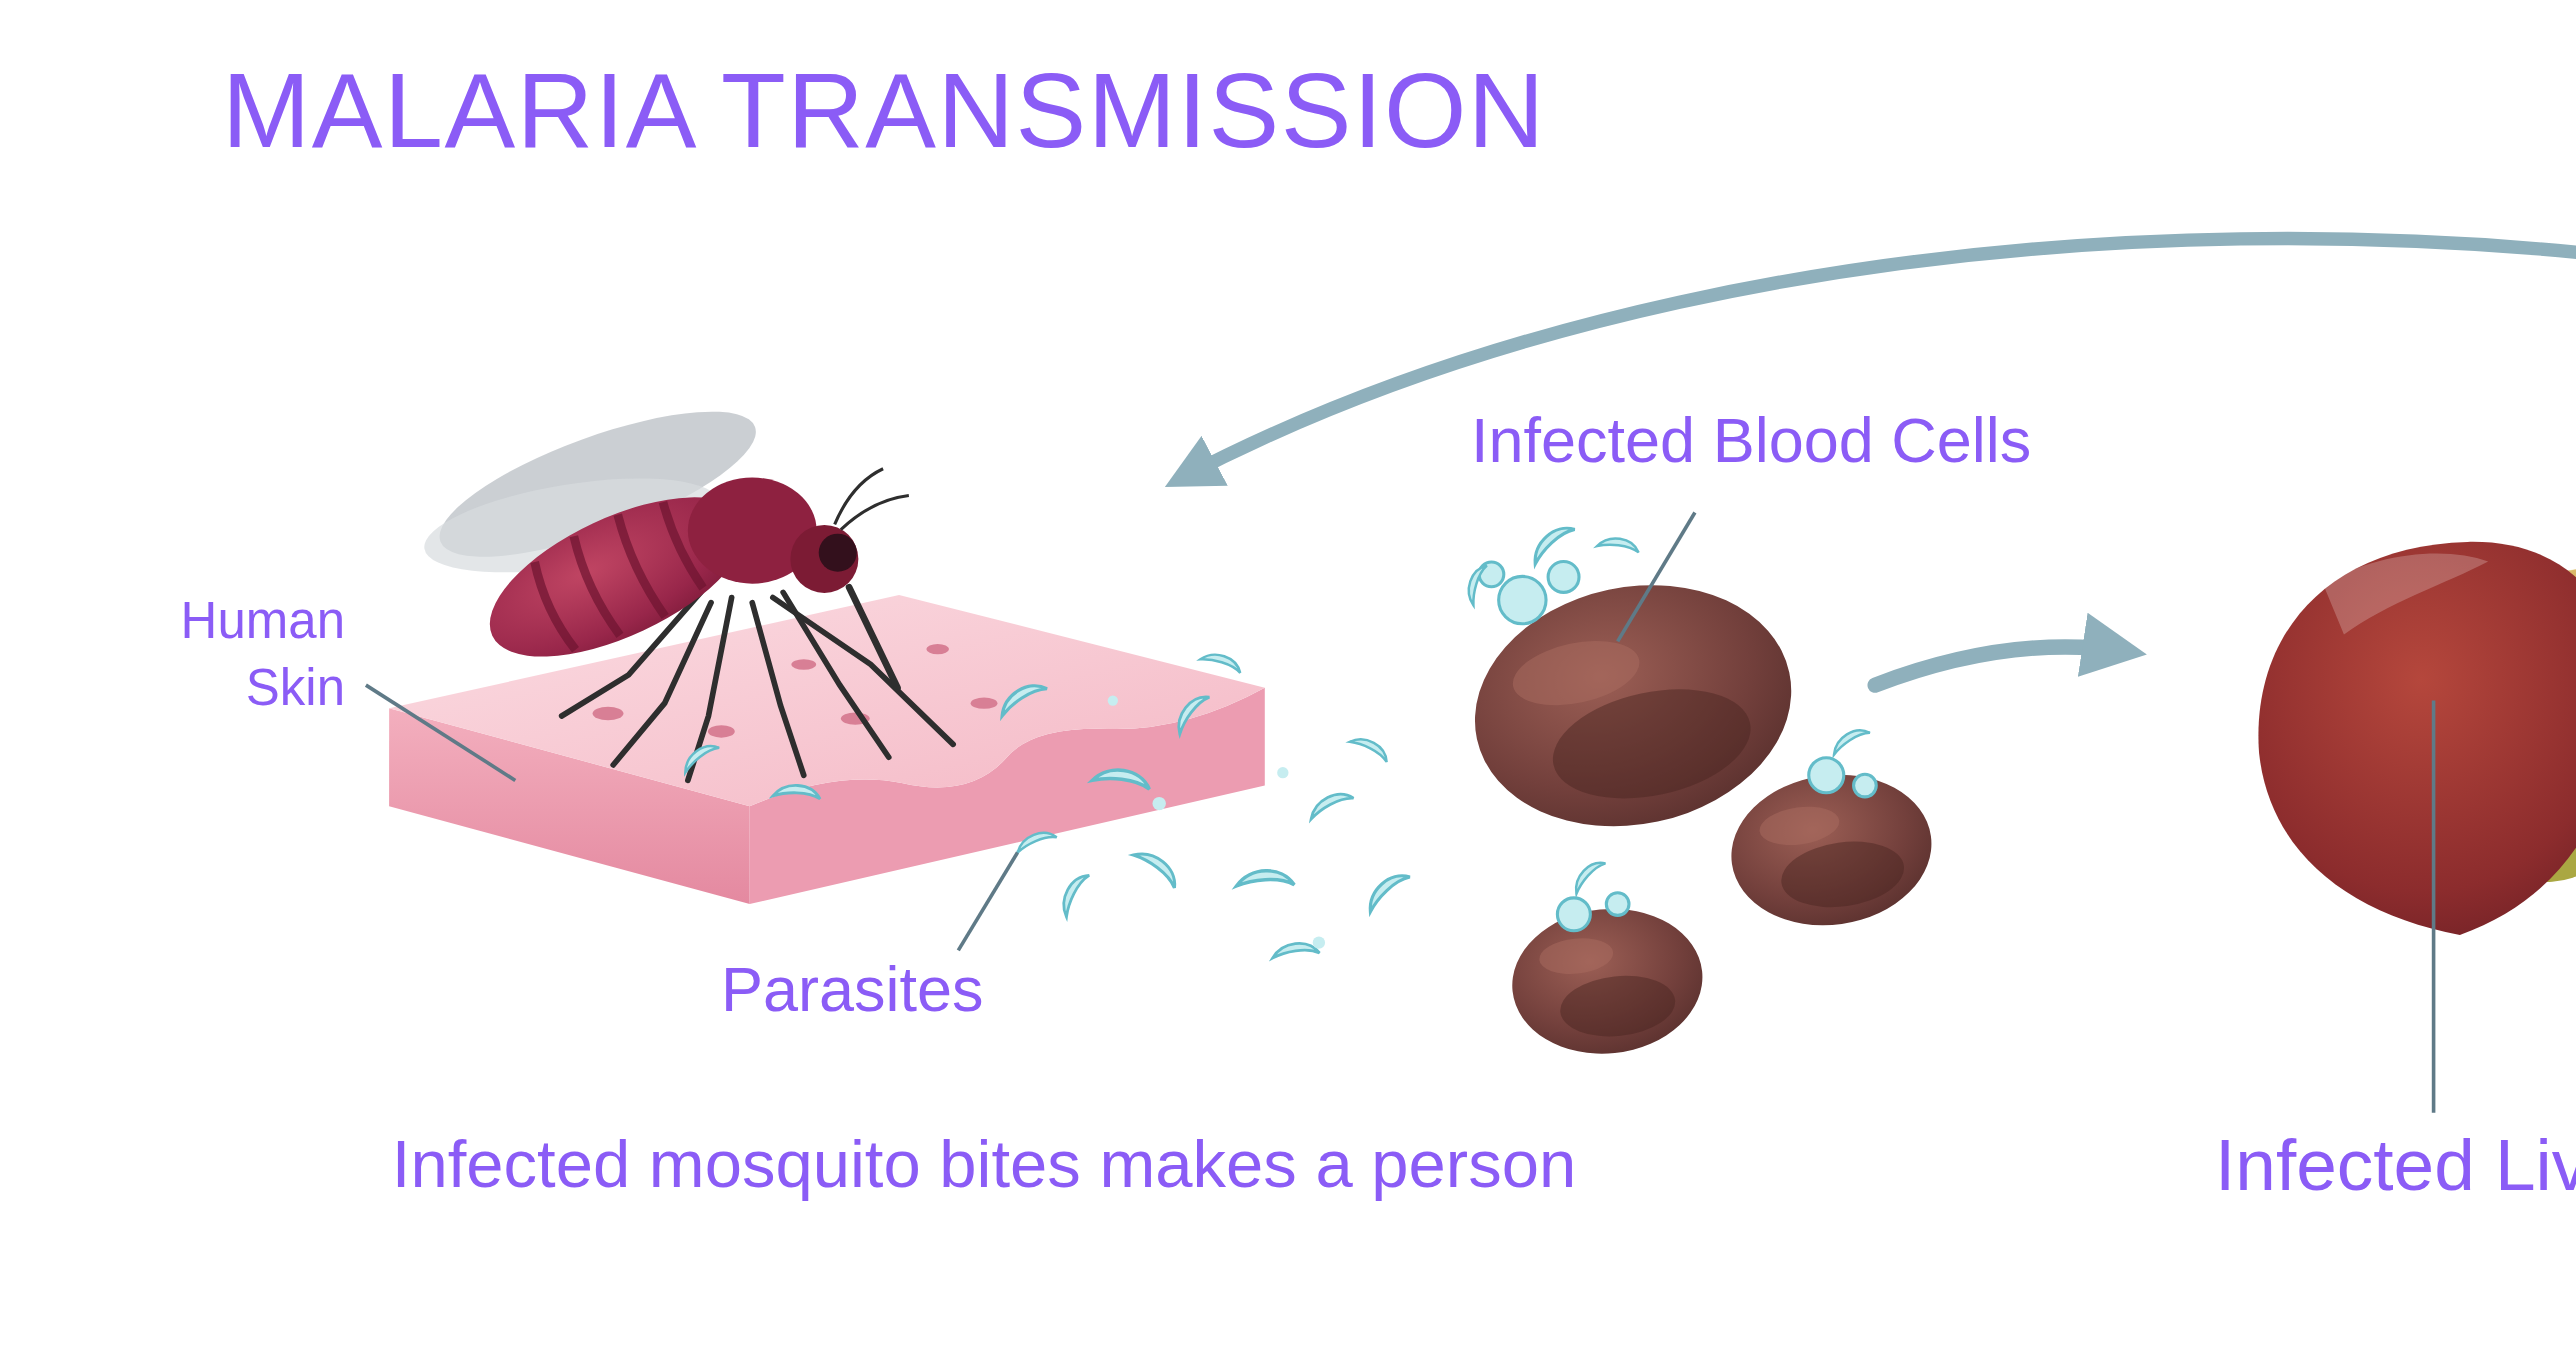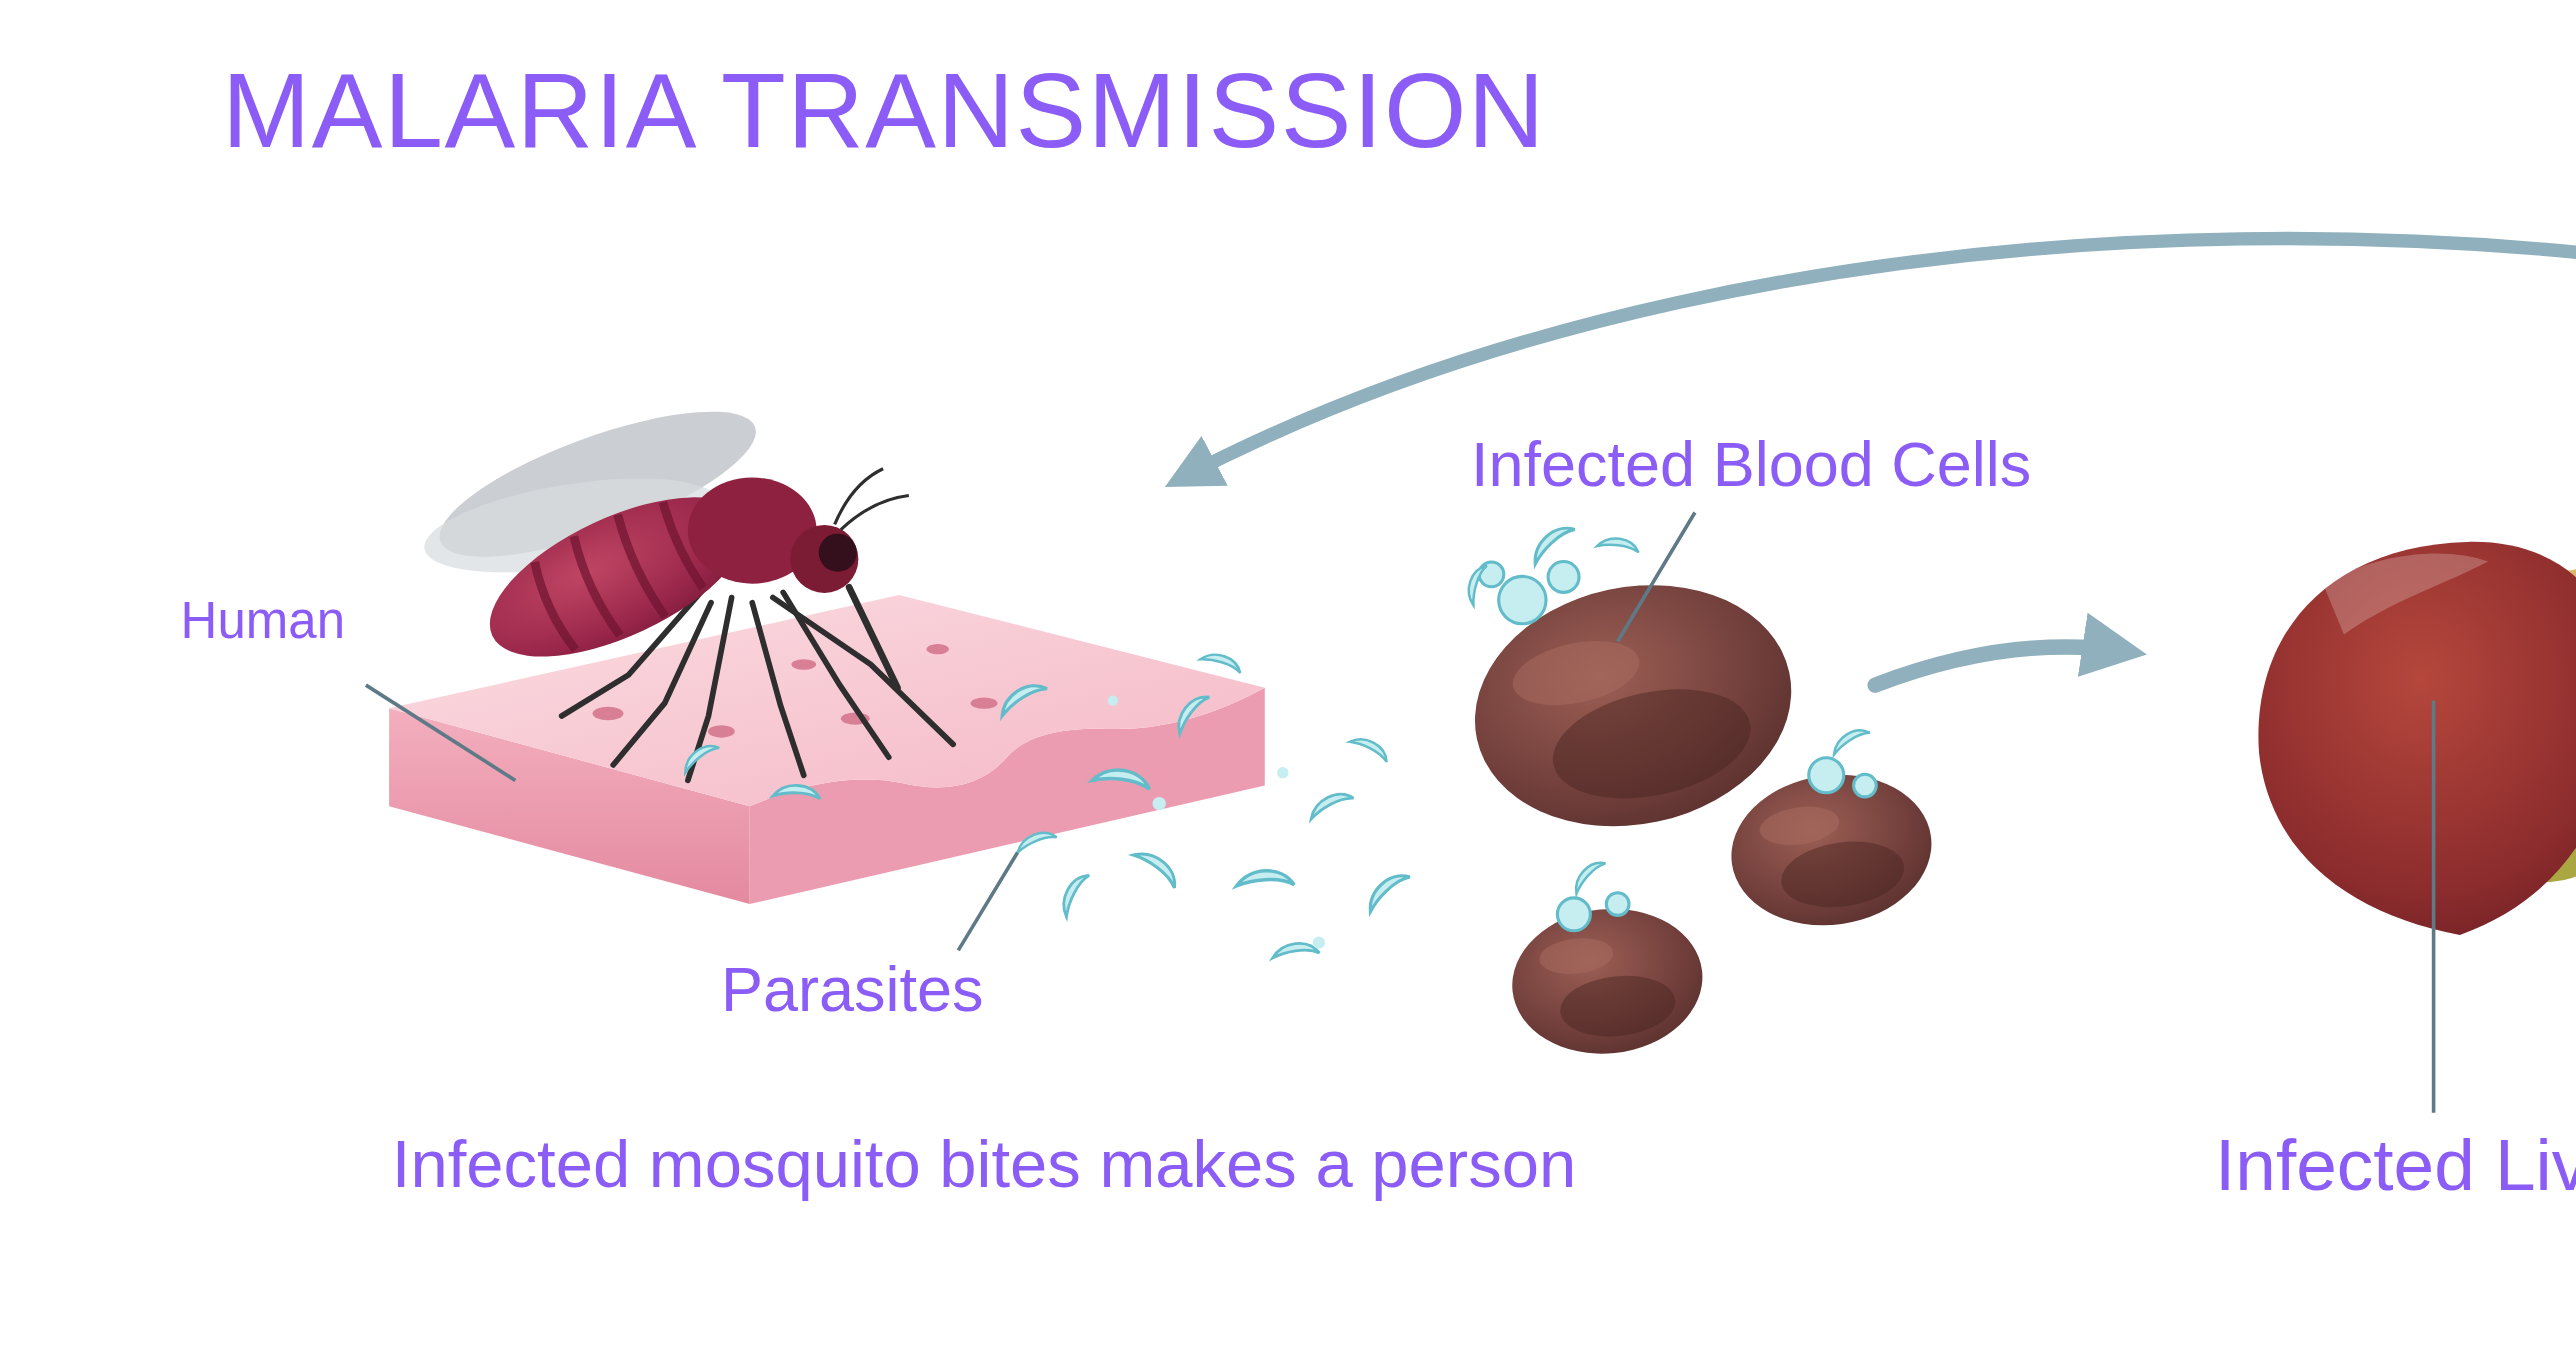--- a/index.html
+++ b/index.html
@@ -5,21 +5,21 @@
   *{margin:0;padding:0;box-sizing:border-box;}
   html,body{background:#ffffff;}
   #canvas{position:relative;width:4094px;height:1346px;background:#ffffff;
           font-family:"Liberation Sans",sans-serif;overflow:hidden;}
   svg.art{position:absolute;left:0;top:0;display:block;}
   .txt{position:absolute;color:#8b5cf6;z-index:5;}
   #title{left:222px;top:46px;font-size:106px;line-height:1.22;letter-spacing:1.5px;font-weight:400;}
   #cap-bl{left:237px;top:1118px;width:1494px;text-align:center;font-size:67px;line-height:1.38;}
   #lbl-skin{left:103px;top:587px;width:242px;text-align:right;font-size:51px;line-height:1.32;}
   #lbl-parasites{left:721px;top:953px;font-size:63px;text-align:center;}
-  #lbl-bloodcells{left:1471px;top:428px;font-size:63px;}
+  #lbl-bloodcells{left:1471px;top:404px;font-size:63px;}
   #lbl-liver{left:2215px;top:1123px;font-size:73px;}
 </style>
 </head>
 <body>
 
 <div id="canvas">
 
   <svg class="art" width="4094" height="1346" viewBox="0 0 7947 2613">
     <defs>
       <linearGradient id="skinTop" x1="0" y1="0" x2="1" y2="1">
@@ -239,20 +239,21 @@
   <div id="title" class="txt">
     <div>MALARIA TRANSMISSION</div>
   </div>
 
   <div id="cap-bl" class="txt">
     <div>Infected mosquito bites makes a person</div>
   </div>
 
   <div id="lbl-skin" class="txt">
     <div>Human</div>
+    <div>Skin</div>
   </div>
 
   <div id="lbl-parasites" class="txt">Parasites</div>
 
   <div id="lbl-bloodcells" class="txt">Infected Blood Cells</div>
 
   <div id="lbl-liver" class="txt">Infected Liver</div>
 
 </div>
 

